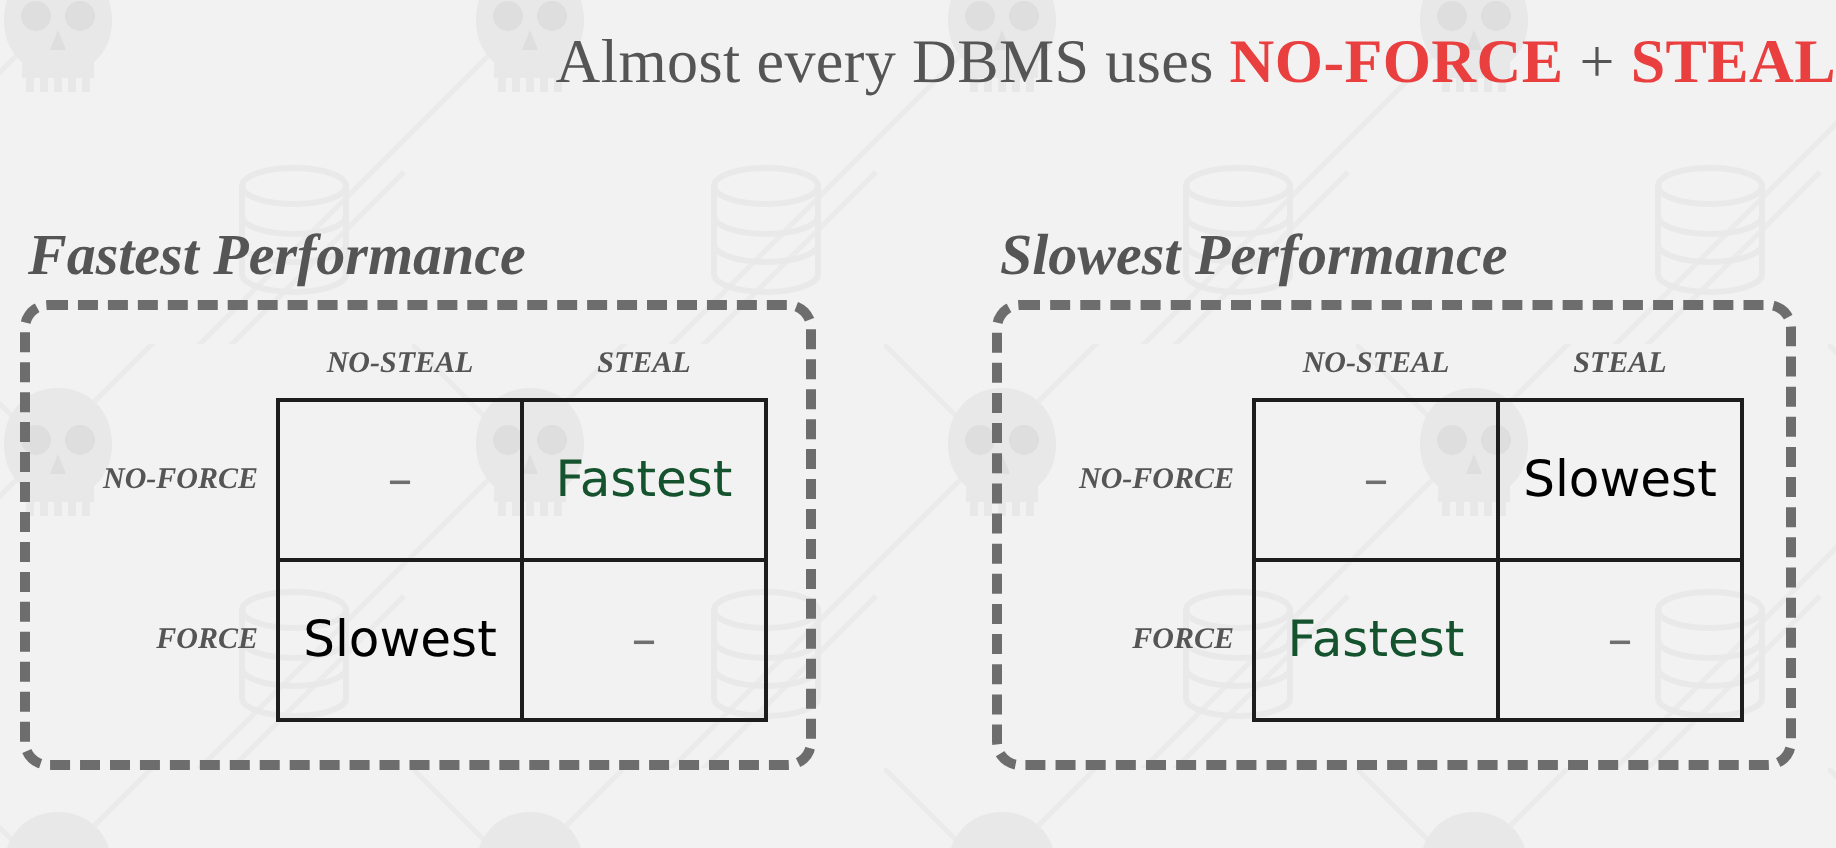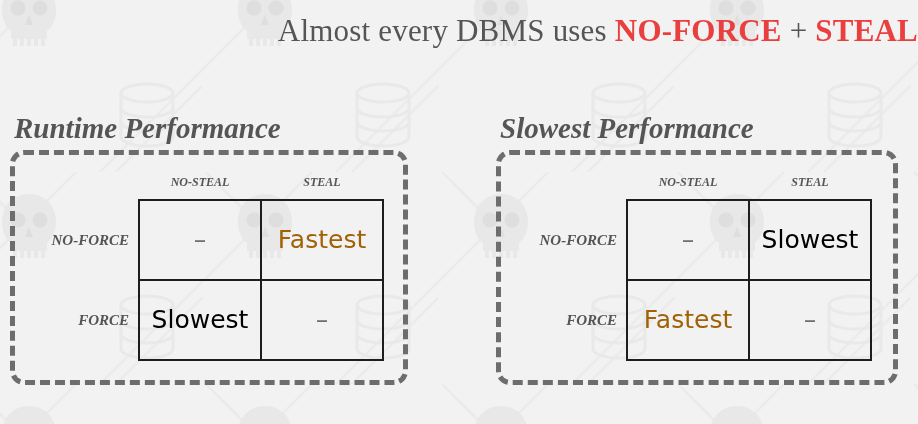--- a/index.html
+++ b/index.html
@@ -91,21 +91,21 @@
     background: transparent;
   }
   .matrix th.colhead {
     width: 120px;
     height: 33px;
     border: none;
     background: transparent;
     font-family: "Liberation Serif", serif;
     font-style: italic;
     font-weight: bold;
-    font-size: 12px;
+    font-size: 15px;
     color: #555555;
     text-align: center;
     vertical-align: middle;
     padding: 0;
     white-space: nowrap;
   }
   .matrix th.rowhead {
     border: none;
     background: transparent;
     font-family: "Liberation Serif", serif;
@@ -123,21 +123,21 @@
     height: 78px;
     border: 2px solid #1d1d1d;
     padding: 0;
     text-align: center;
     vertical-align: middle;
     font-family: "DejaVu Sans", sans-serif;
     font-size: 25px;
     line-height: 26px;
     white-space: nowrap;
   }
-  .cell-fast  { color: #a16207; }
+  .cell-fast  { color: #14532d; }
   .cell-slow  { color: #000000; border-radius: 11px; }
   .cell-dash  { color: #6f6f6f; font-family: "Liberation Serif", serif; font-size: 22px; }
 </style>
 </head>
 <body>
 
 <div id="watermark">
   <svg width="918" height="424" viewBox="0 0 918 424" xmlns="http://www.w3.org/2000/svg">
     <defs>
       <g id="skull-glyph">
@@ -169,21 +169,21 @@
         <use href="#db-glyph" x="-59" y="155"></use>
       </pattern>
     </defs>
     <rect width="918" height="424" fill="url(#wm-pattern)"></rect>
   </svg>
 </div>
 
 <div id="slide-title"><span>Almost every DBMS uses</span><span>&nbsp;</span><span class="kw">NO-FORCE</span><span>&nbsp;</span><span class="plus">+</span><span>&nbsp;</span><span class="kw">STEAL</span></div>
 
 <div class="panel" id="panel-runtime">
-  <div class="panel-heading">Runtime Performance</div>
+  <div class="panel-heading">Fastest Performance</div>
   <div class="dashed-box">
     <table class="matrix">
       <tbody>
           <tr>
         <th class="corner"></th>
         <th class="colhead">NO-STEAL</th>
         <th class="colhead">STEAL</th>
       </tr>
       <tr>
         <th class="rowhead">NO-FORCE</th>

